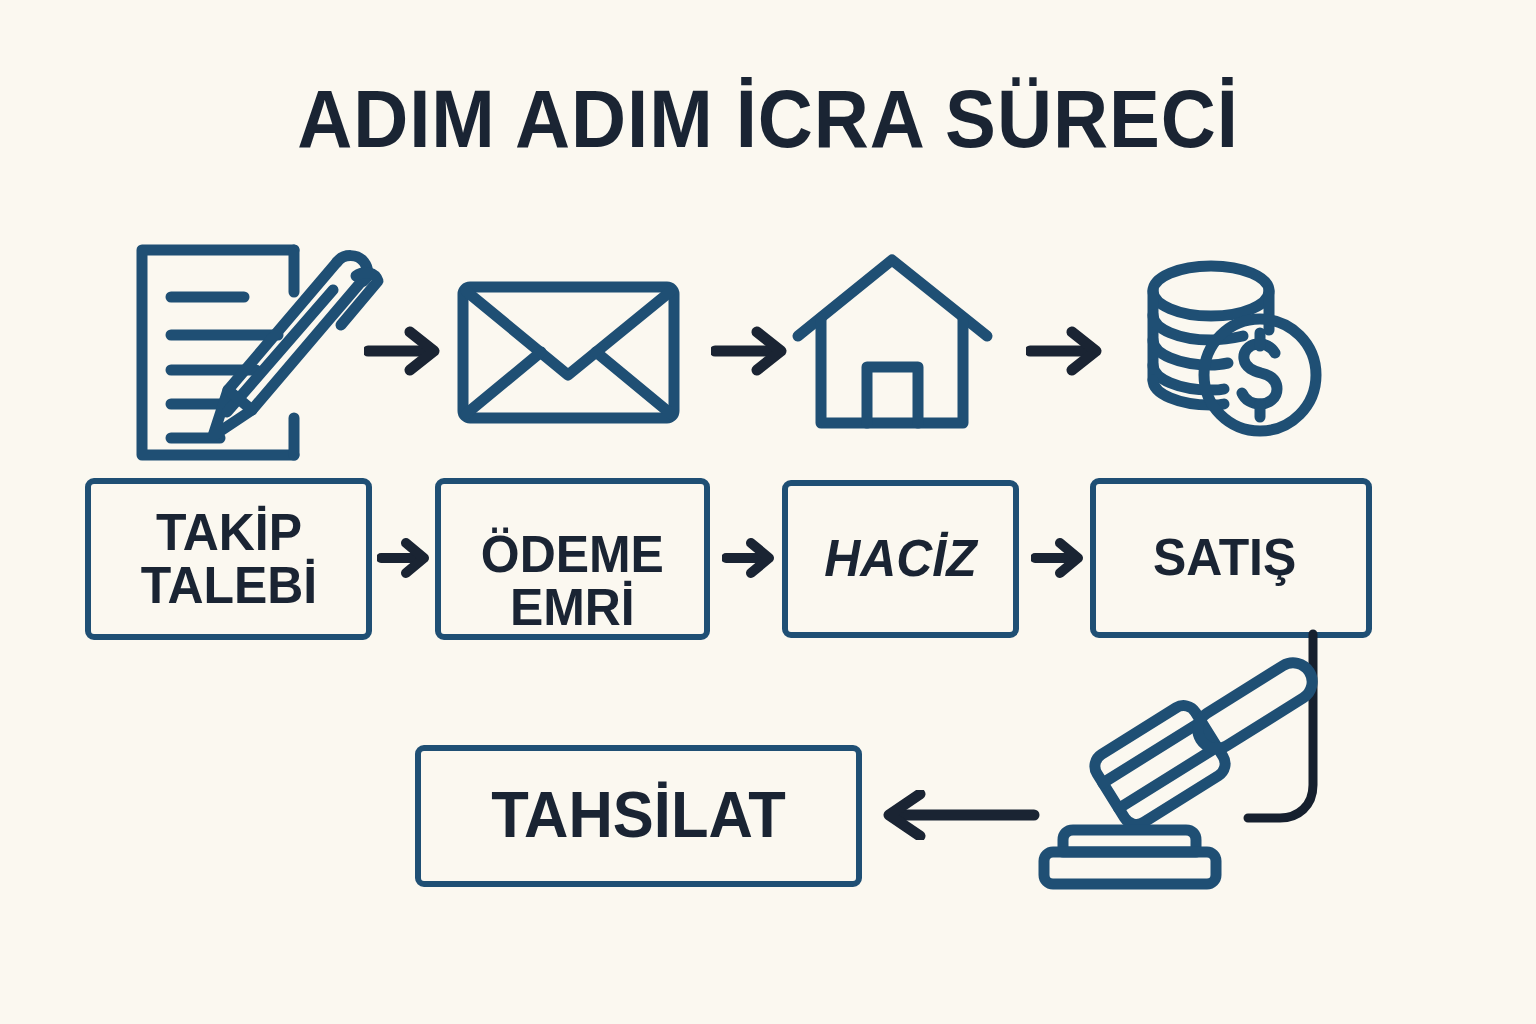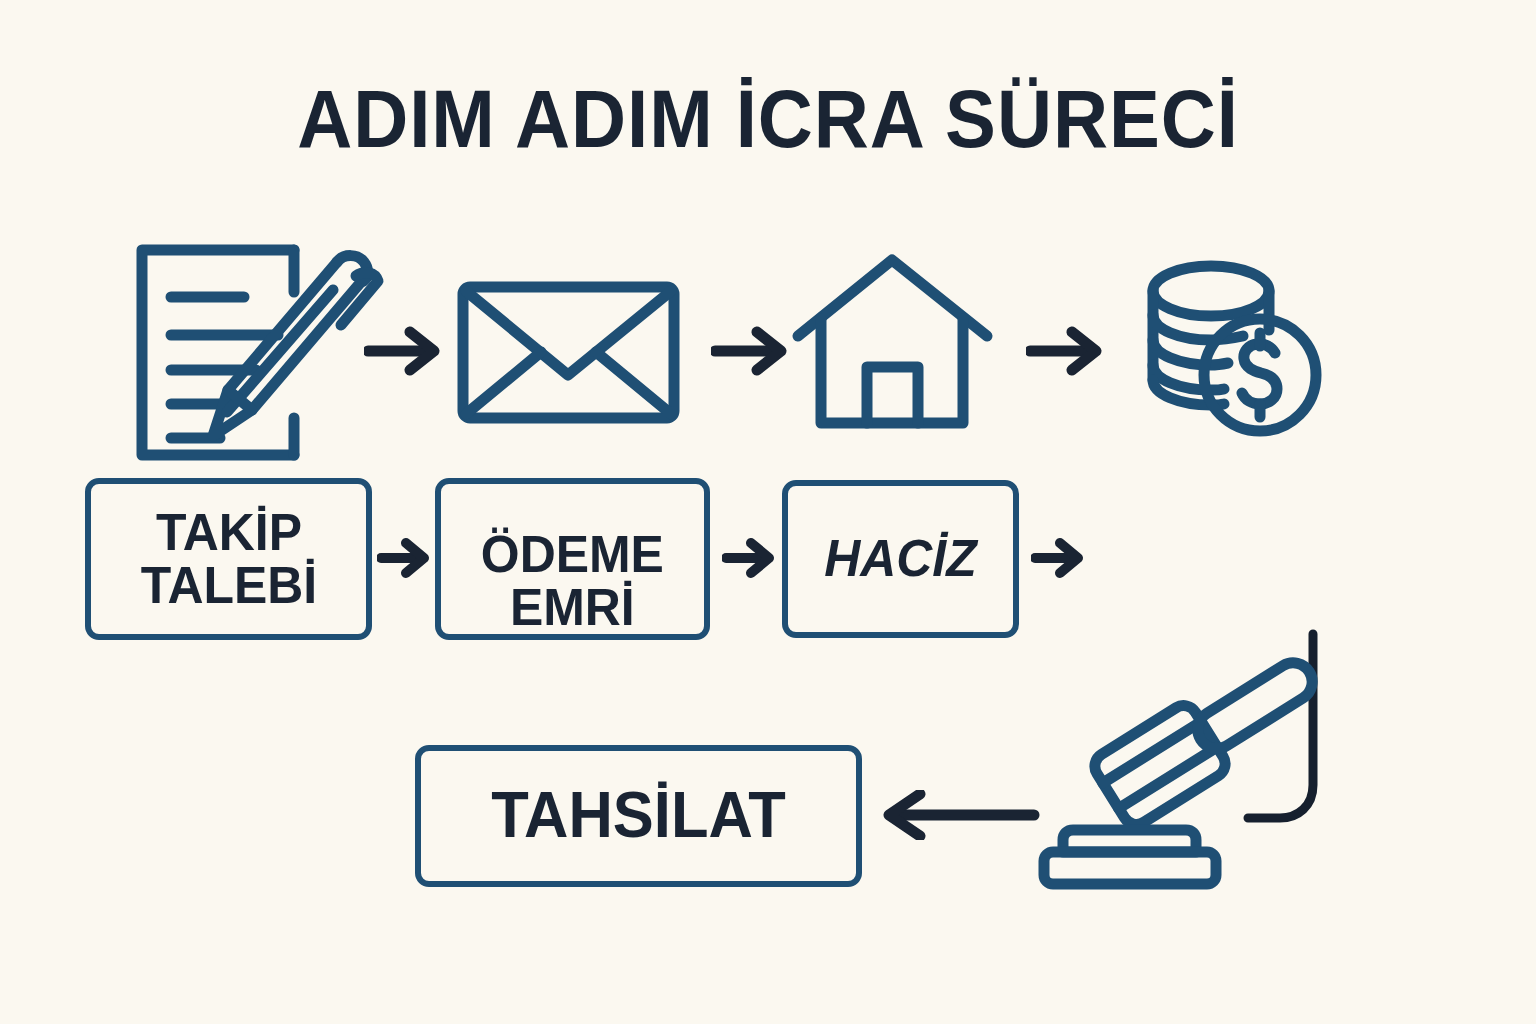--- a/index.html
+++ b/index.html
@@ -43,21 +43,21 @@
   .icon-slot {
     position: absolute;
   }
   .icon-slot svg { display: block; overflow: visible; }
 
   
   .pbox {
     position: absolute;
     box-sizing: border-box;
     border: 6px solid #1F4F74;
-    border-radius: 14px;
+    border-radius: 9px;
     background: #FBF8F0;
     display: flex;
     align-items: center;
     justify-content: center;
     text-align: center;
   }
   .pbox .ptext {
     font-family: "Liberation Sans", sans-serif;
     font-weight: bold;
     color: #1A2433;
@@ -192,20 +192,23 @@
     <span class="ptext" style="font-size:52px;">HACİZ</span>
   </div>
 
   <div class="arrow-slot" style="left:1031px; top:537px;">
     <svg width="55" height="42" viewBox="0 0 55 42" fill="none" stroke="#1A2433" stroke-width="10" stroke-linecap="round" stroke-linejoin="round">
       <path d="M4 21 L42 21"></path>
       <path d="M29 6 L47 21 L29 36"></path>
     </svg>
   </div>
 
+  <div class="pbox" style="left:1090px; top:478px; width:282px; height:160px;">
+    <span class="ptext" style="font-size:52px; transform: translateX(-6px) scaleX(0.96);">SATIŞ</span>
+  </div>
 
   <div class="connector" style="left:1240px; top:630px; width:160px; height:210px;">
     <svg width="160" height="210" viewBox="0 0 160 210" fill="none" stroke="#16202E" stroke-width="9" stroke-linecap="round" stroke-linejoin="round">
       <path d="M73 4 L73 155 C73 176 58 188 40 188 L8 188"></path>
     </svg>
   </div>
 
   <div class="pbox" style="left:415px; top:745px; width:447px; height:142px;justify-content:center;">
     <span class="ptext" style="font-size:64px;">TAHSİLAT</span>
   </div>

